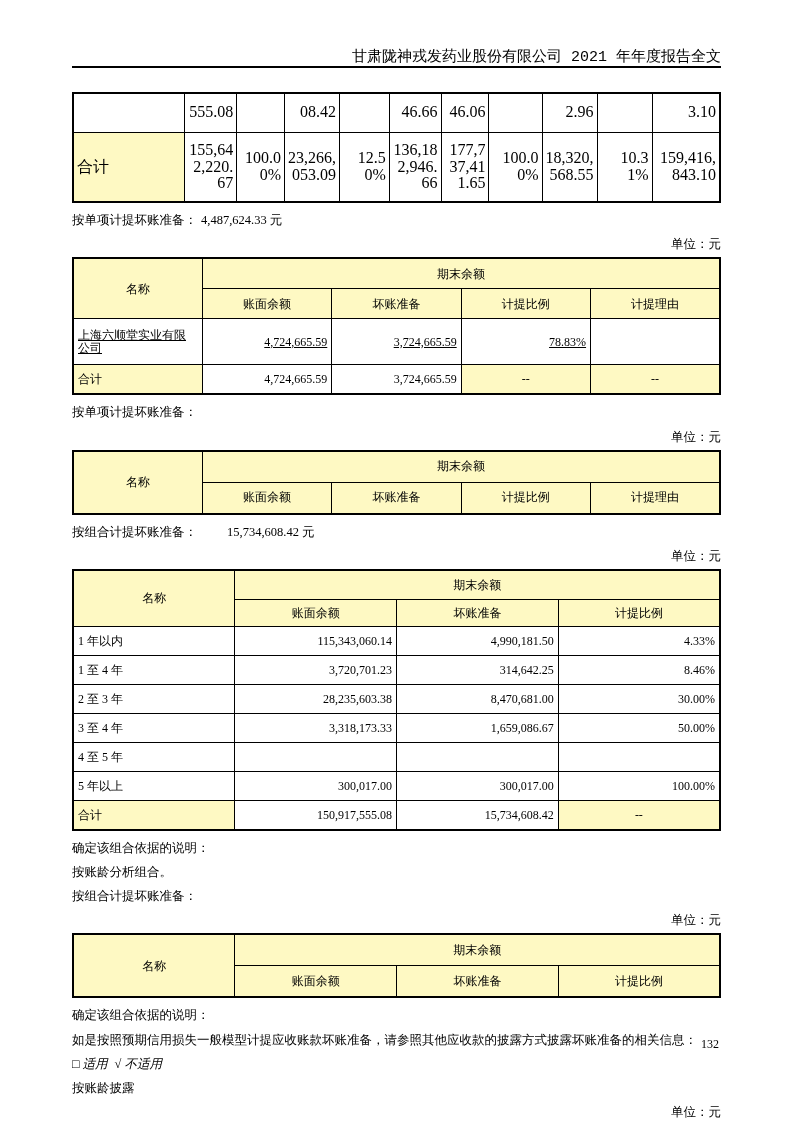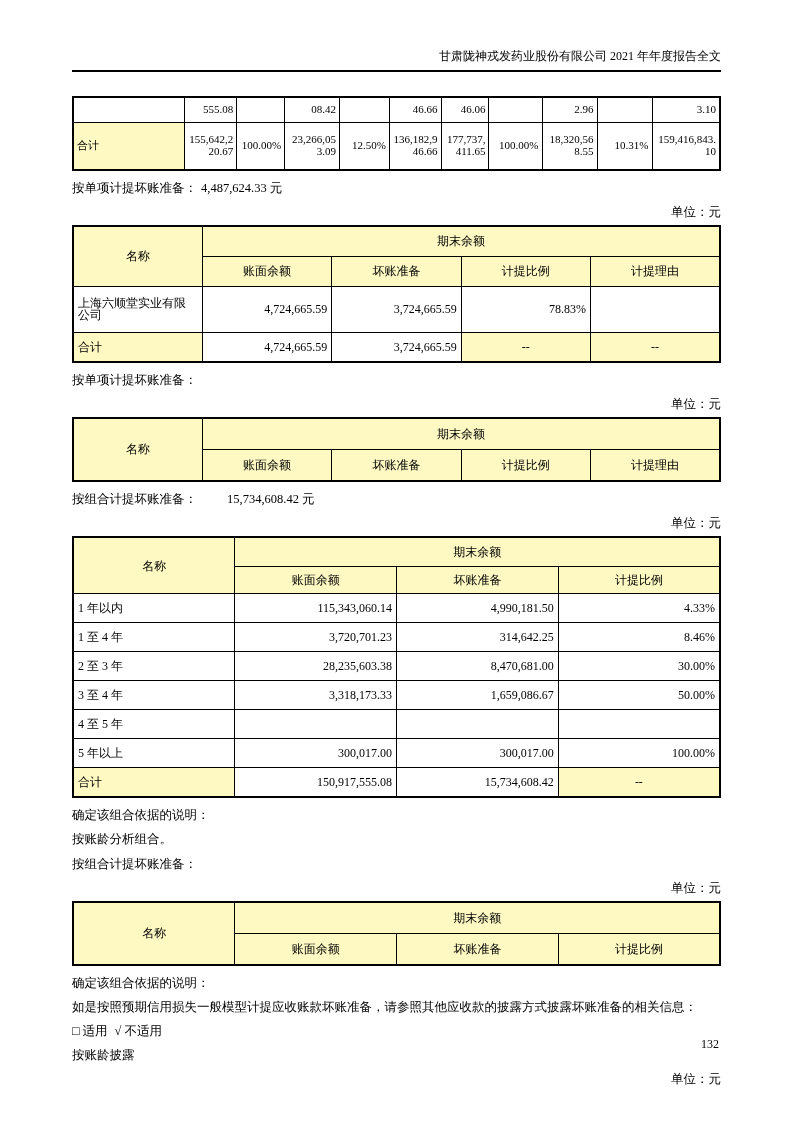--- a/index.html
+++ b/index.html
@@ -4,50 +4,51 @@
 <style>
   html,body { margin:0; padding:0; }
   body {
     width:793px; height:1122px; position:relative;
     background:#ffffff; color:#000000;
     font-family:"Liberation Serif","DejaVu Serif",serif;
     font-size:12.5px; line-height:1.05;
   }
   .content { padding:50px 72px 0 72px; }
   .page-header {
-    text-align:right; padding-bottom:7px; border-bottom:2px solid #000;
-    font-size:12px;
+    text-align:right; padding-bottom:0; border-bottom:2px solid #000;
+    font-size:15px;
+    font-family:Liberation Mono, monospace;
   }
   table {
     width:100%; border-collapse:collapse; table-layout:fixed;
     font-size:12px; border:2px solid #000;
   }
   td { border:1px solid #000; padding:2px 4px; vertical-align:middle; overflow:hidden; }
   .gray { background:#fef9c3; }
   .num { text-align:right; }
   .ctr { text-align:center; }
   .brk { word-break:break-all; }
   .t1 { margin-top:24px; }
-  .t1 td { font-size:11px; padding:2px 3px; }
+  .t1 td { font-size:16px; padding:9px 3px; }
   .t1 .carry td { height:20px; }
   .t1 .total td { height:42px; }
   .t2 .hrow td { height:25px; }
-  .t2 .drow td { height:41px; }
+  .t2 .drow td { height:41px;text-decoration:underline; }
   .t2 .trow td { height:24px; }
   .t3 td { height:26px; }
   .t4 .hrow1 td { height:24px; }
   .t4 .hrow2 td { height:22px; }
   .t4 .drow td { height:24px; }
   .t5 td { height:26px; }
   .para { margin:11px 0; }
   .unit { text-align:right; margin:10px 0 6px 0; }
   .amt { margin-left:4px; }
   .amt-gap { margin-left:30px; }
   .gap { margin-left:7px; }
-  .gap-s { margin-left:3px; }
+  .gap-s { margin-left:3px;font-style:italic; }
   .pagenum { position:absolute; top:1038px; right:74px; font-size:12px; }
 </style>
 </head>
 <body>
 
 <div class="content">
 
   <div class="page-header">
     <span>甘肃陇神戎发药业股份有限公司 2021 年年度报告全文</span>
   </div>

